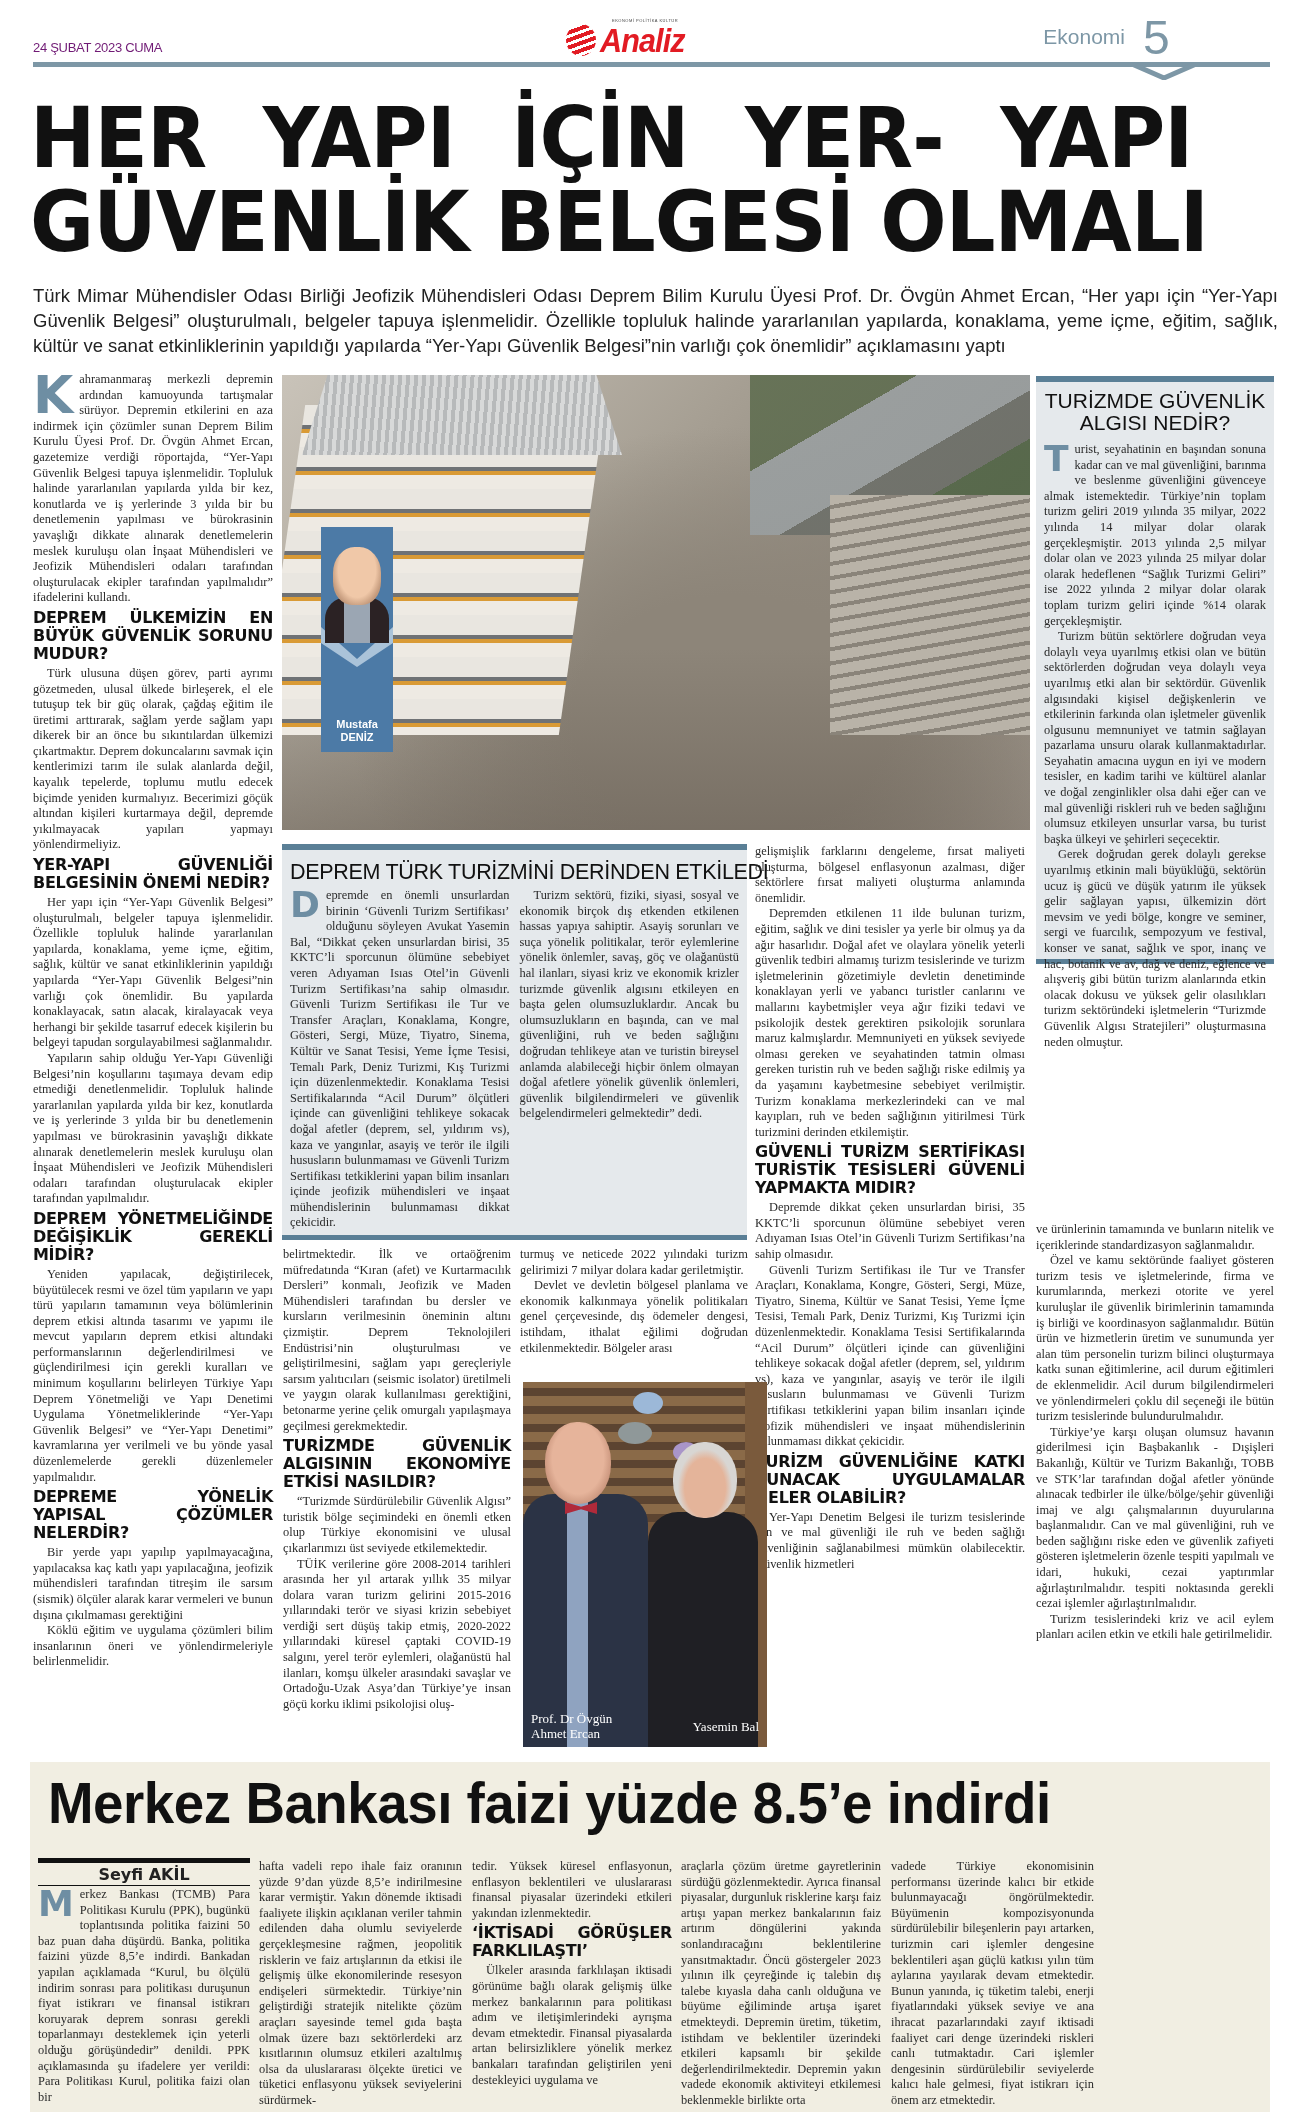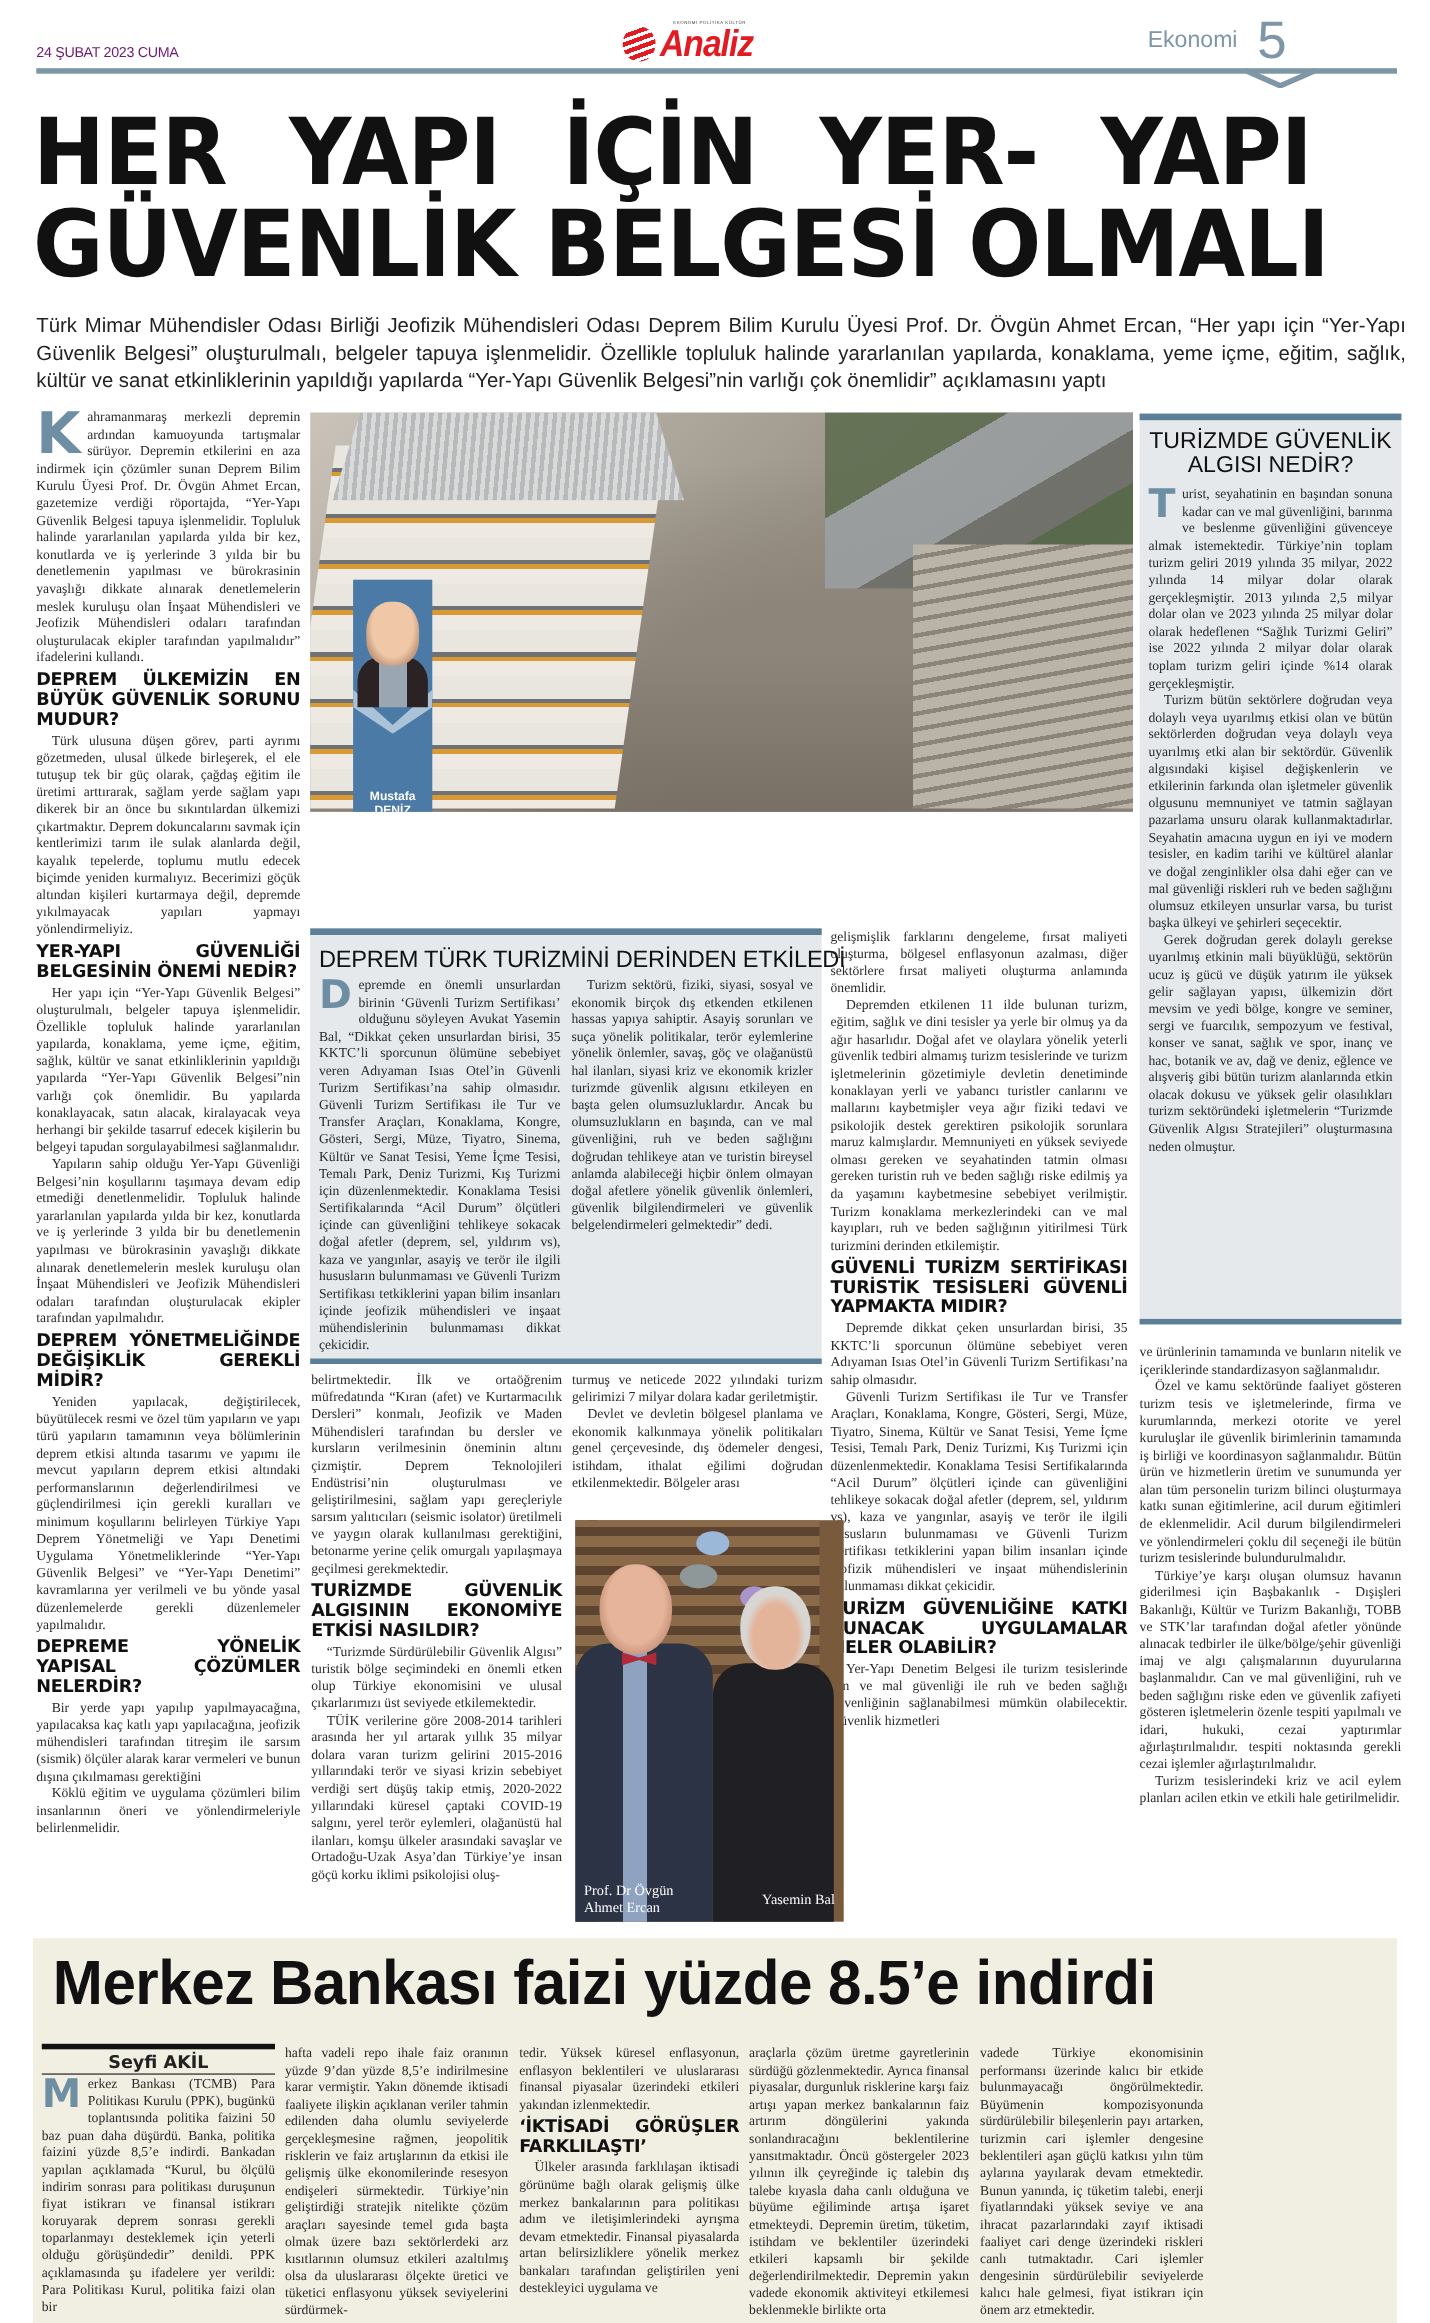--- a/index.html
+++ b/index.html
@@ -28,37 +28,37 @@
   .col { font-size: 12.4px; line-height: 15.6px; text-align: justify; hyphens: auto; color: #2a2a2a; }
   .col p { text-indent: 14px; }
   .col p.noind { text-indent: 0; }
   .col h3 { font-family: "DejaVu Sans", sans-serif; font-weight: 800; font-size: 16px; line-height: 18px; color: #111; margin: 3px 0 3px; text-indent: 0; letter-spacing: -0.3px; }
   .dropcap { float: left; font-family: "DejaVu Sans", sans-serif; font-weight: 900; font-size: 52px; line-height: 44px; color: #6e8ea3; margin: 1px 6px 0 0; }
   .dropcap.sm { font-size: 36px; line-height: 32px; }
 
   .c1 { left: 33px; top: 372px; width: 240px; }
 
   
-  .photo { left: 282px; top: 375px; width: 748px; height: 363px; overflow: hidden;
+  .photo { left: 282px; top: 375px; width: 748px; height: 455px; overflow: hidden;
     background:
       linear-gradient(180deg, rgba(0,0,0,0) 0 60%, rgba(90,80,70,0.4) 100%),
       radial-gradient(ellipse at 60% 75%, #8d8579 0 25%, transparent 60%),
       linear-gradient(135deg, #c9c3b9 0%, #a59e92 40%, #8a8378 70%, #b5ada2 100%); }
   .bldg { position: absolute; left: 0; top: 30px; width: 300px; height: 330px; background: repeating-linear-gradient(180deg, #e9e6e0 0 20px, #6f7275 20px 24px, #d99a35 24px 28px, #eeeae3 28px 42px); transform: skewX(-8deg); }
   .roof { position: absolute; left: 20px; top: 0; width: 320px; height: 80px; background: repeating-linear-gradient(95deg, #b7b9ba 0 4px, #d8d9d9 4px 8px); clip-path: polygon(8% 0, 92% 0, 100% 100%, 0 100%); }
   .road { position: absolute; right: 0; top: 0; width: 280px; height: 160px; background: linear-gradient(150deg, #5c6b4d 0 30%, #9aa0a2 30% 55%, #6b6e68 55% 70%, #4f6444 70%); opacity: .85; }
   .collapsed { position: absolute; right: 0; top: 120px; width: 200px; height: 240px; background: repeating-linear-gradient(170deg, #b9b3a8 0 10px, #8a847a 10px 14px); }
   .author-card { position: absolute; left: 39px; top: 152px; width: 72px; height: 225px; background: #4c7aa6; }
   .author-face { position: absolute; left: 12px; top: 20px; width: 48px; height: 58px; border-radius: 45% 45% 40% 40%; background: radial-gradient(ellipse at 50% 40%, #f0c8a8 0 55%, #c49a7c 75%); }
   .author-body { position: absolute; left: 4px; top: 70px; width: 64px; height: 46px; background: linear-gradient(90deg, #2b2224 0 30%, #9ba6b3 30% 70%, #2b2224 70%); border-radius: 22px 22px 0 0; }
   .author-chev { position: absolute; left: 0; top: 100px; width: 72px; height: 40px; background: #aac3d9; clip-path: polygon(0 0, 50% 80%, 100% 0, 100% 40%, 50% 100%, 0 40%); }
   .author-name { position: absolute; left: 0; bottom: 8px; width: 72px; text-align: center; font-family: "Liberation Sans", sans-serif; font-weight: 700; font-size: 11px; line-height: 13px; color: #fff; }
 
   
-  .sidebar { left: 1036px; top: 376px; width: 238px; height: 828px; background: #e5e9ec; border-top: 6px solid #5a7f96; border-bottom: 5px solid #5a7f96; padding: 8px 8px 0 8px; }
+  .sidebar { left: 1036px; top: 376px; width: 238px; height: 588px; background: #e5e9ec; border-top: 6px solid #5a7f96; border-bottom: 5px solid #5a7f96; padding: 8px 8px 0 8px; }
   .sidebar h2 { font-family: "Liberation Sans", sans-serif; font-weight: 400; font-size: 21px; line-height: 22px; text-align: center; color: #111; margin-bottom: 8px; }
 
   
   .tourism-box { left: 282px; top: 844px; width: 465px; height: 396px; background: #e5e9ec; border-top: 6px solid #5a7f96; border-bottom: 5px solid #5a7f96; padding: 10px 8px 0 8px; }
   .tourism-box h2 { font-family: "Liberation Sans", sans-serif; font-weight: 400; font-size: 21.5px; line-height: 24px; color: #111; letter-spacing: -0.3px; margin-bottom: 4px; white-space: nowrap; }
   .tb-cols { display: flex; gap: 10px; }
   .tb-cols .col { width: 220px; }
 
   .c3 { left: 755px; top: 844px; width: 270px; }
   .c2b { left: 283px; top: 1247px; width: 228px; }

